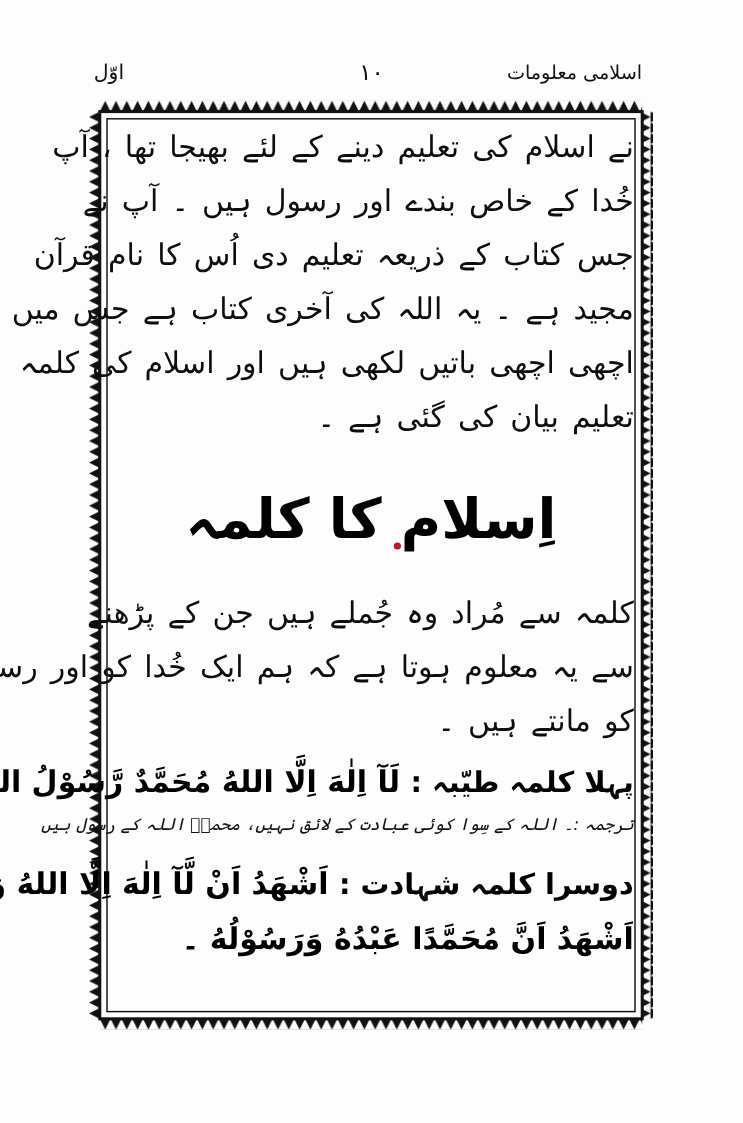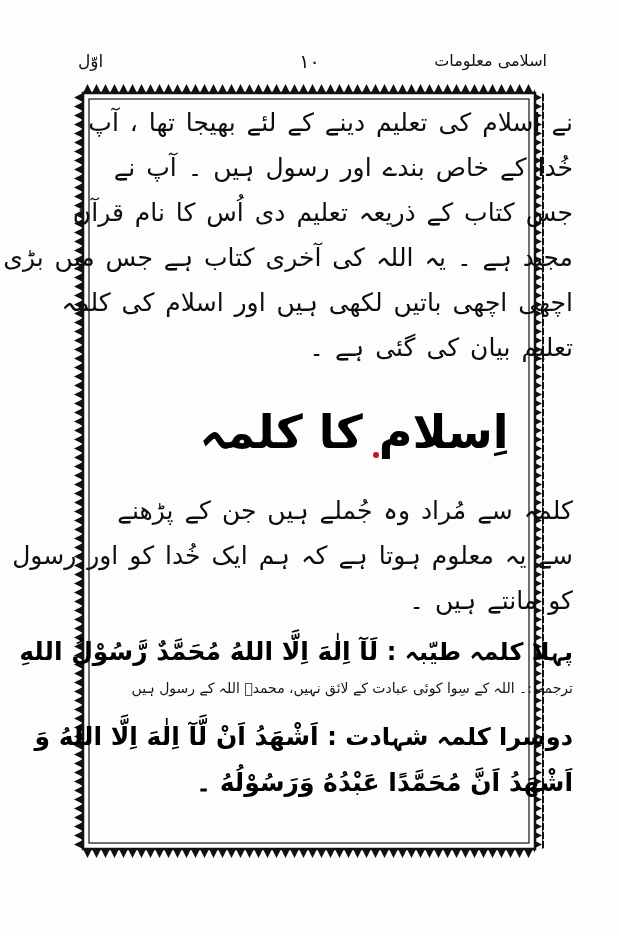--- a/index.html
+++ b/index.html
@@ -24,21 +24,21 @@
     position: absolute;
     top: 44px;
     height: 34px;
     line-height: 34px;
     font-family: "DejaVu Sans", "Liberation Sans", sans-serif;
     font-size: 17px;
     color: #111;
     white-space: nowrap;
     direction: rtl;
   }
-  #hdr-right { right: 72px; font-size: 16px; letter-spacing: 0px; margin-left: 16px; }
+  #hdr-right { right: 84px; font-size: 16px; letter-spacing: 0px; margin-left: 16px; }
   #hdr-page  { left: 50%; transform: translateX(-50%); font-size: 19px; }
   #hdr-left  { left: 78px; font-size: 17px; }
 
   
   #frame {
     position: absolute;
     left: 74px;
     top: 84px;
     width: 470px;
     height: 774px;
@@ -47,21 +47,20 @@
 
   
   #column {
     position: absolute;
     left: 90px;
     top: 100px;
     width: 438px;
     height: 742px;
     direction: rtl;
     text-align: right;
-    padding-left: 45px;
   }
 
   .para {
     direction: rtl;
     text-align: right;
   }
 
   
   .bline {
     display: block;
@@ -125,20 +124,21 @@
   .kalima-line.center { text-align: right; }
 
   .tarjuma {
     display: block;
     white-space: nowrap;
     font-size: 14px;
     line-height: 26px;
     color: #141414;
     text-align: right;
     letter-spacing: 0px;
+    font-style: italic;
   }
 
   .gap-sm { height: 6px; }
   .gap-md { height: 13px; }
 </style>
 </head>
 <body>
 
 <div id="page">
 

